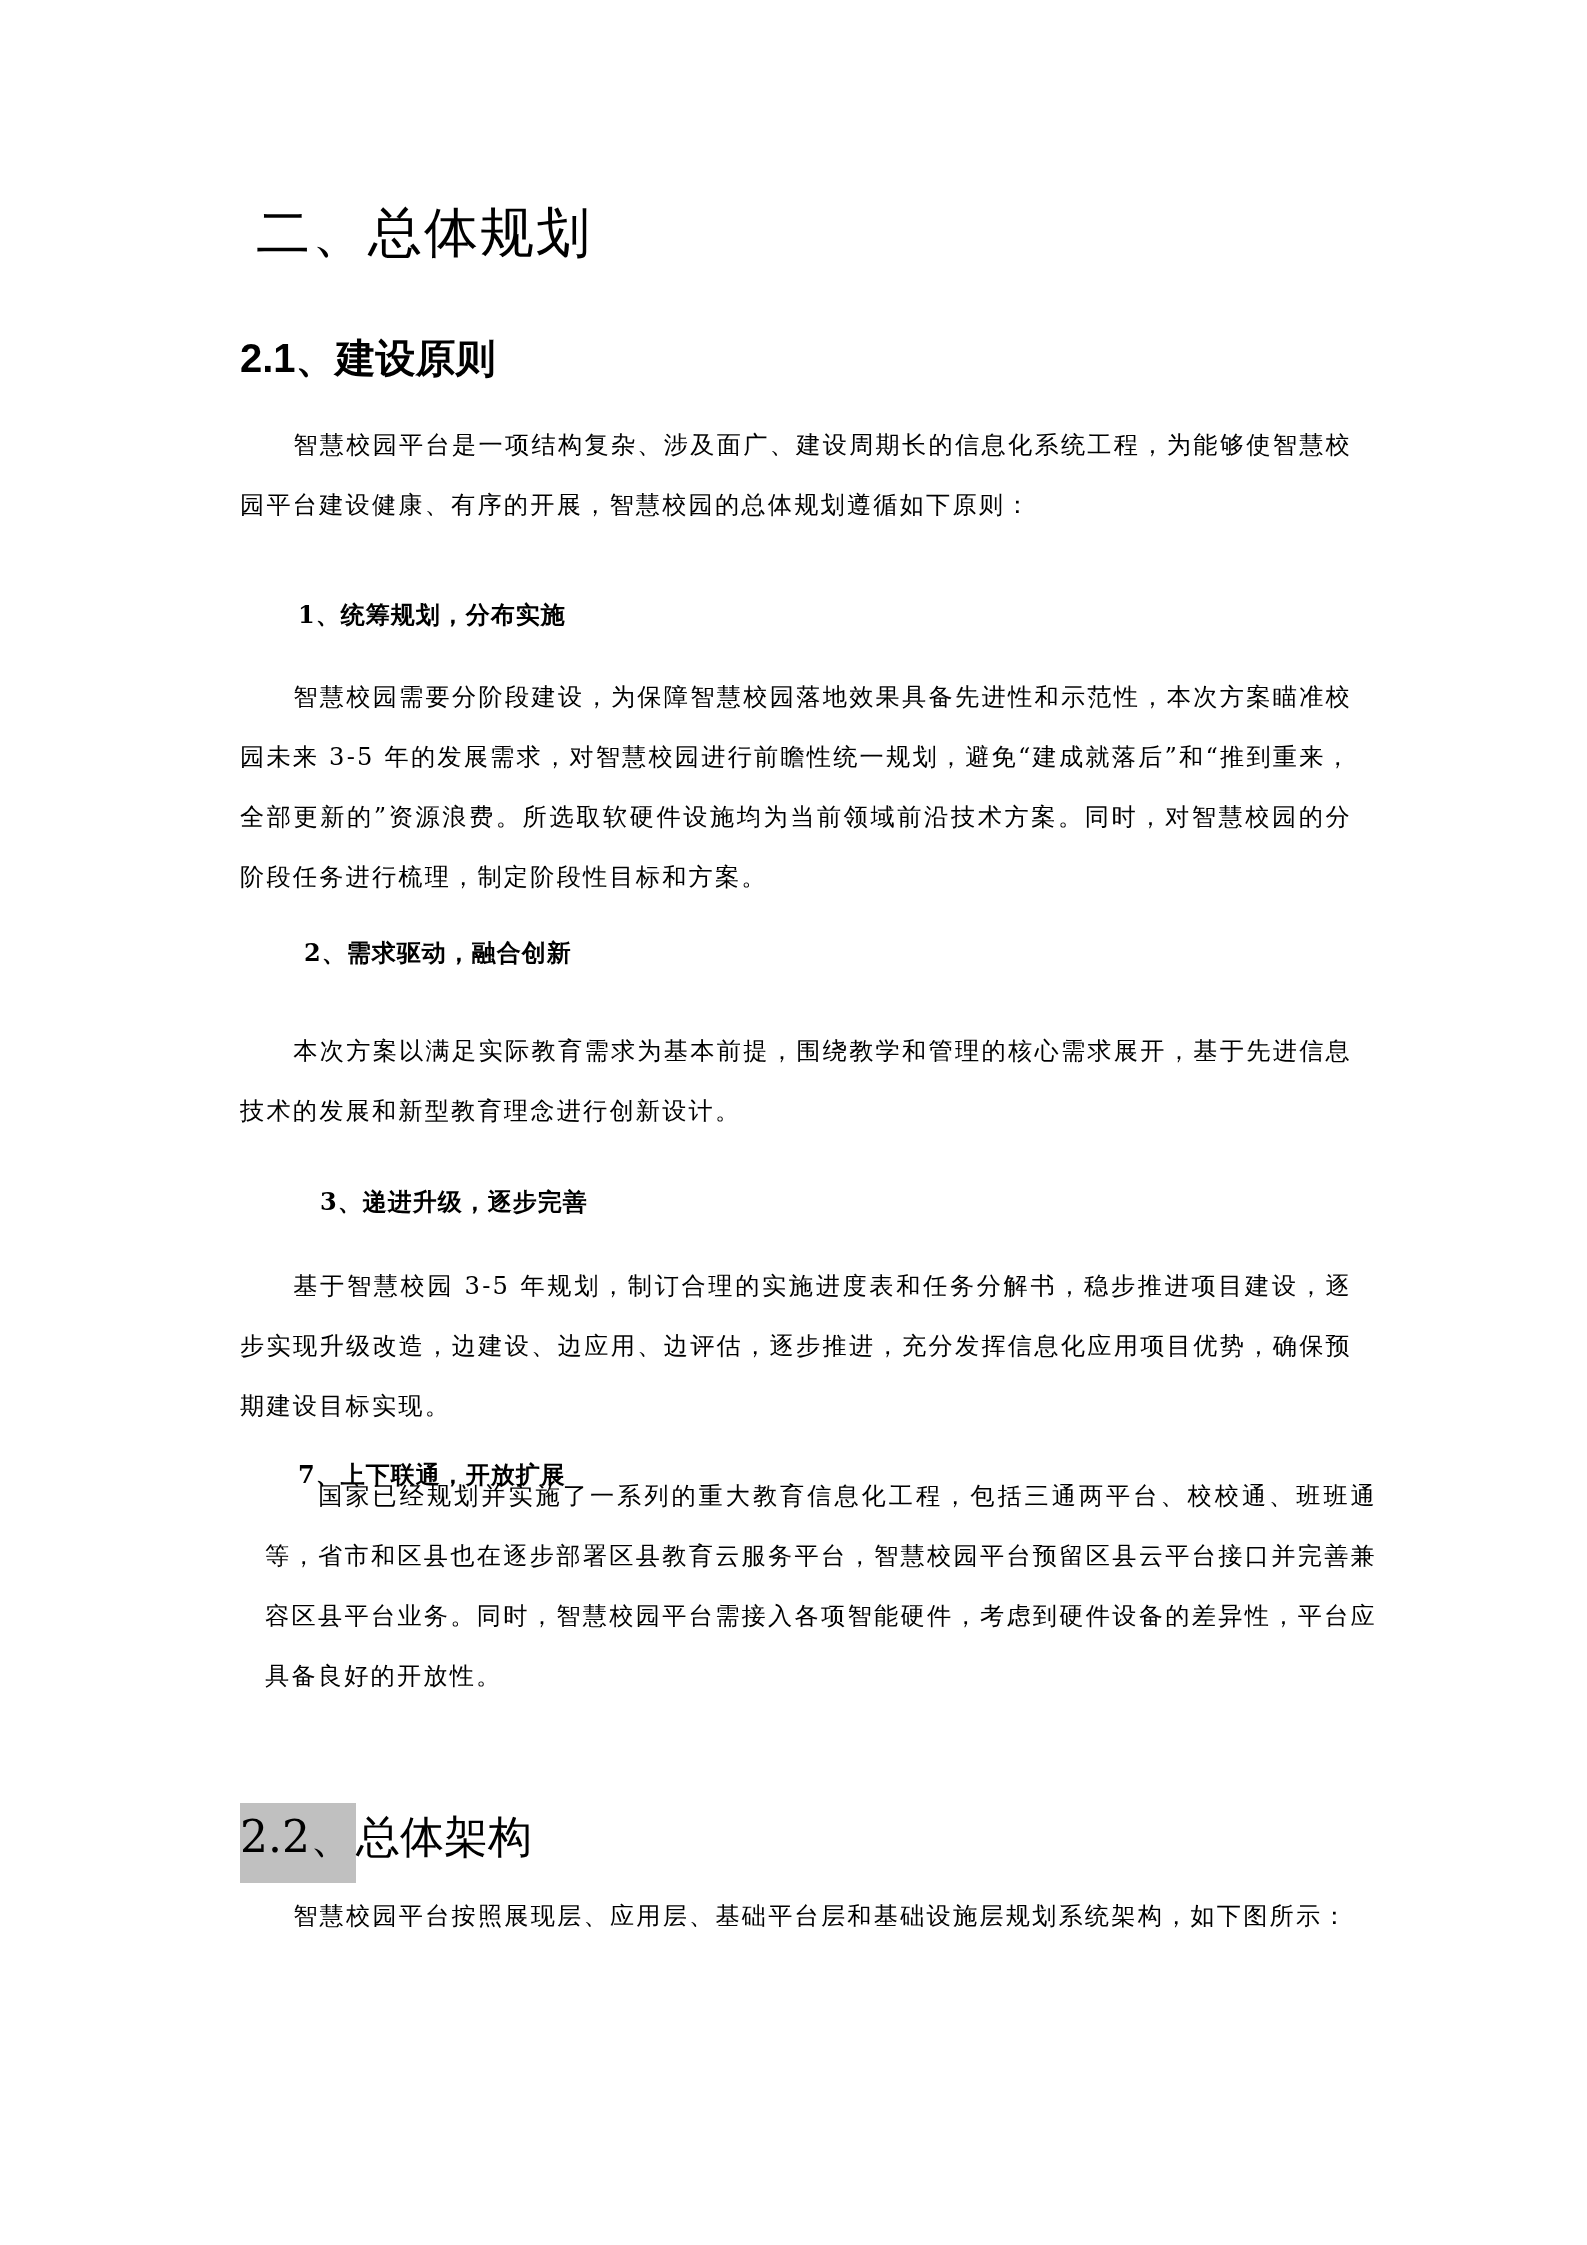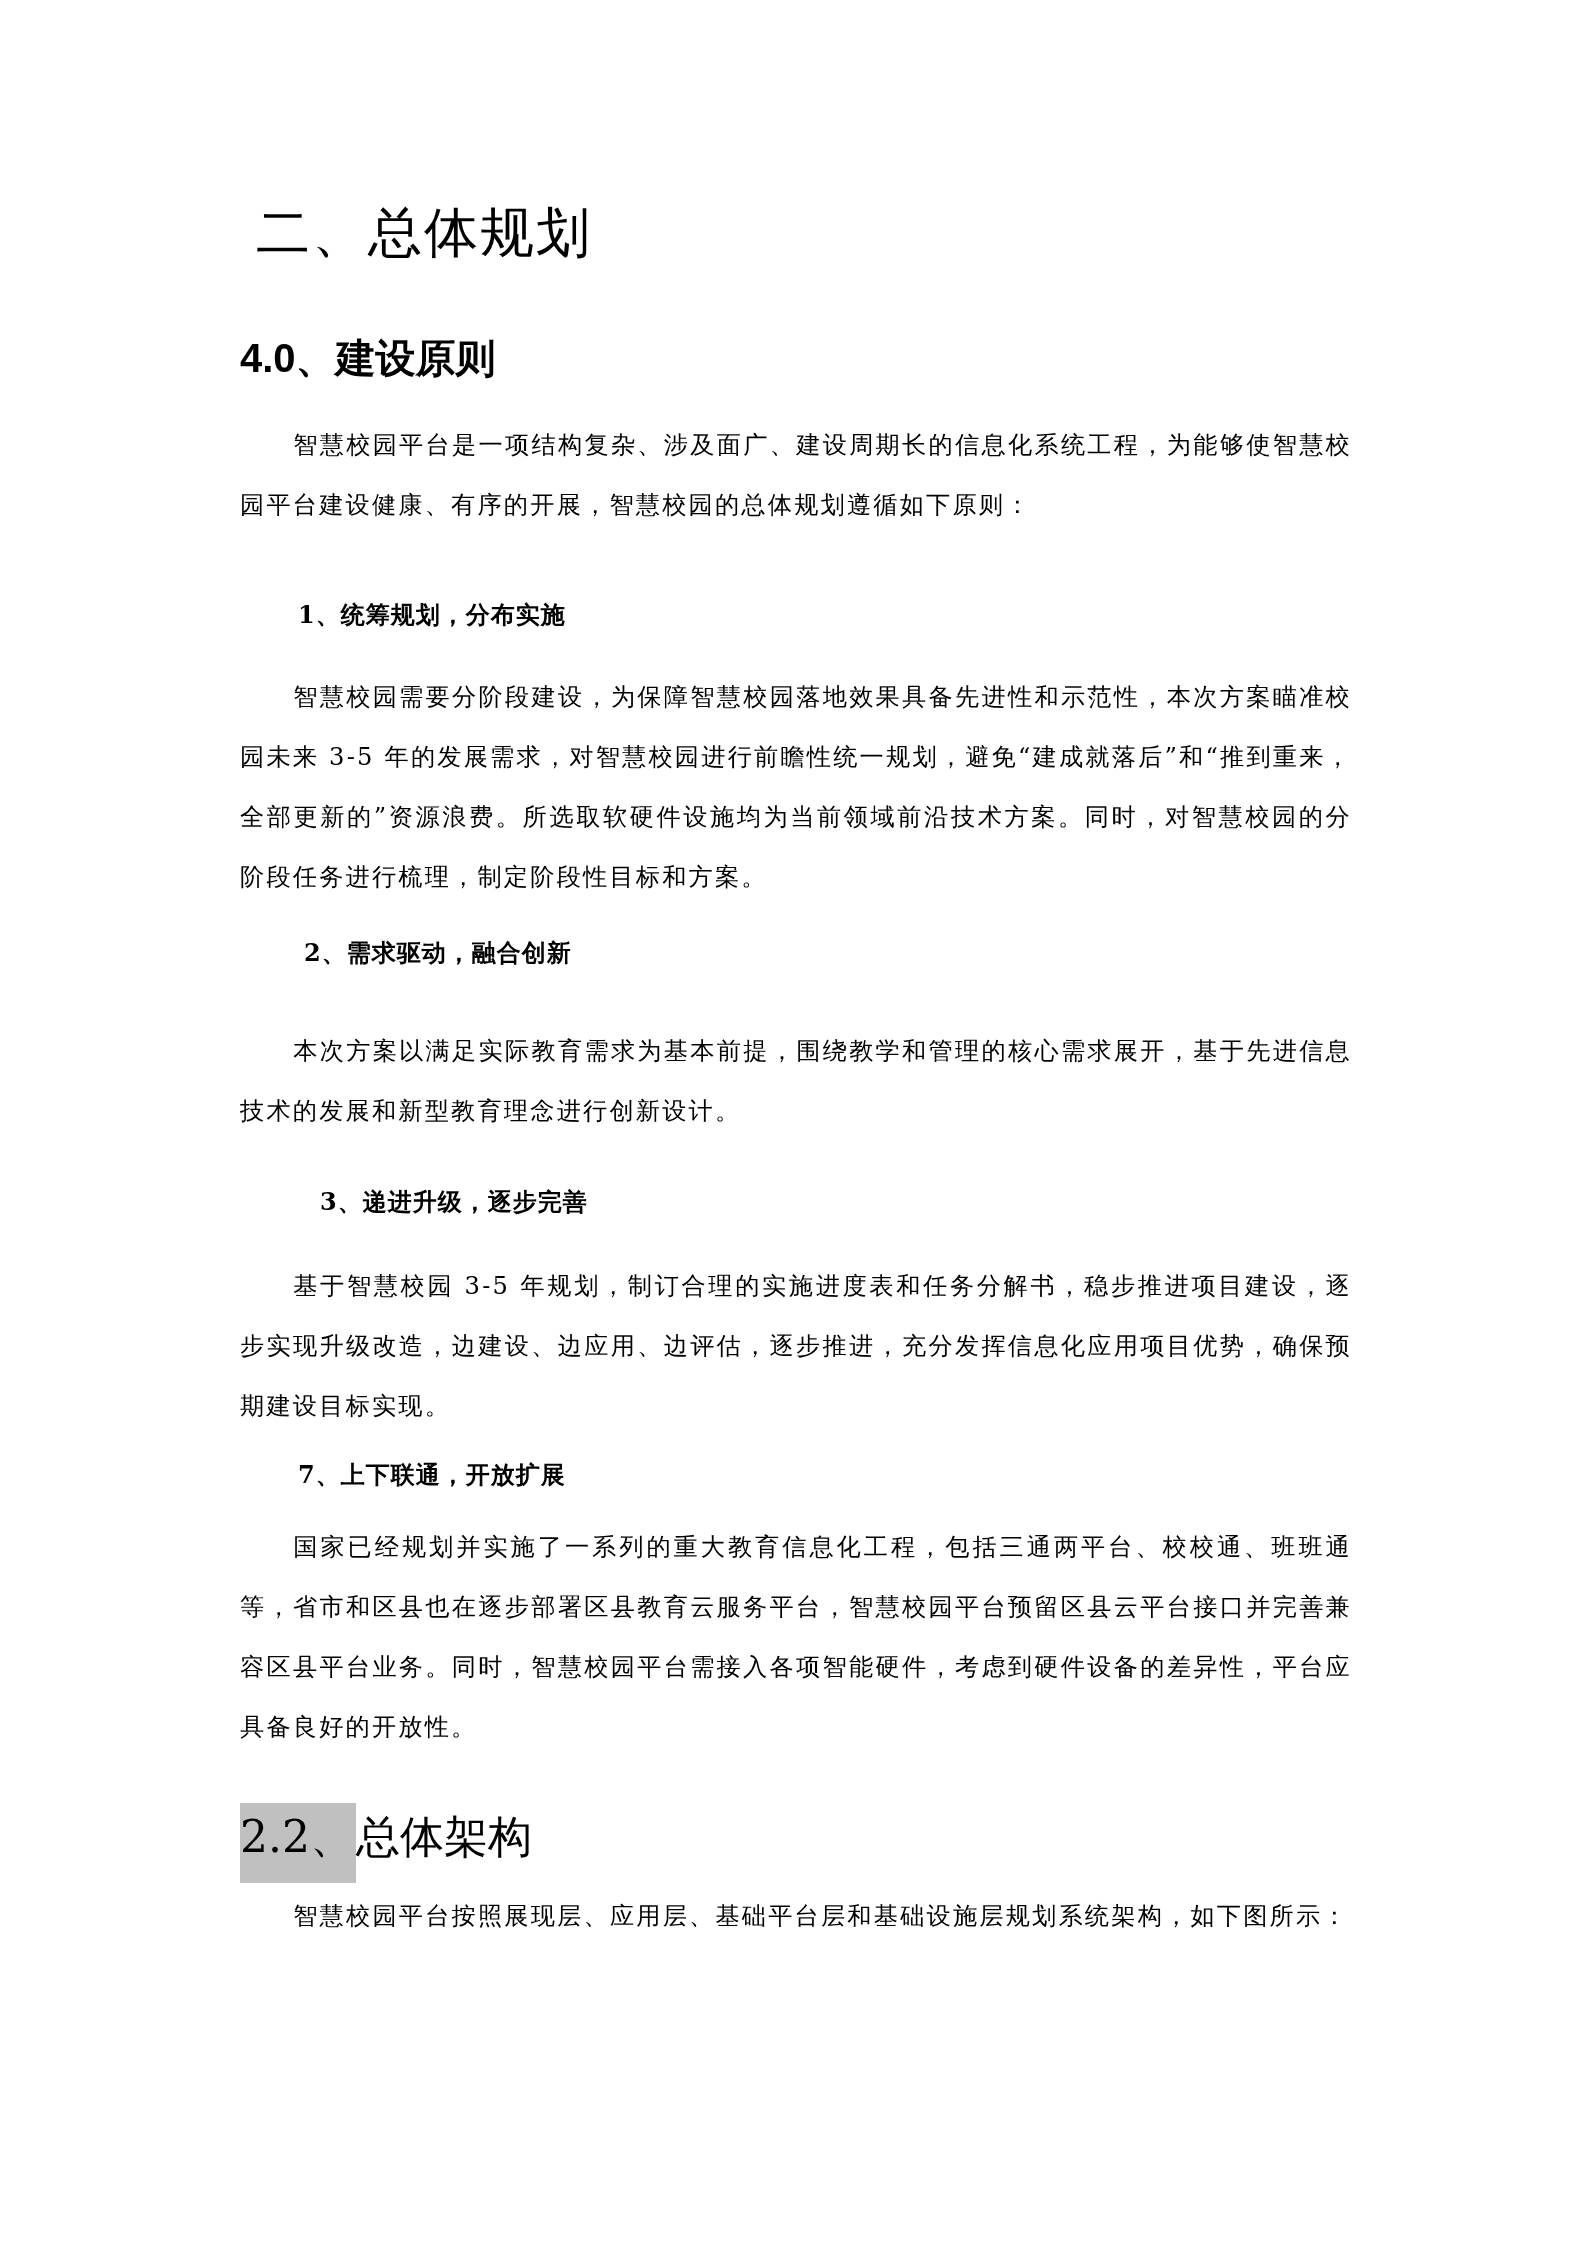--- a/index.html
+++ b/index.html
@@ -83,35 +83,35 @@
       white-space: nowrap;
     }
   </style>
 </head>
 <body>
 
 <div class="page">
 
   <h1 class="h1">二、总体规划</h1>
 
-  <h2 class="h2">4.0、建设原则</h2>
+  <h2 class="h2">2.1、建设原则</h2>
 
   <p class="para" style="top:415px;">智慧校园平台是一项结构复杂、涉及面广、建设周期长的信息化系统工程，为能够使智慧校园平台建设健康、有序的开展，智慧校园的总体规划遵循如下原则：</p>
 
   <div class="sub" style="top:597px;">1、统筹规划，分布实施</div>
   <p class="para" style="top:667px;">智慧校园需要分阶段建设，为保障智慧校园落地效果具备先进性和示范性，本次方案瞄准校园未来 3-5 年的发展需求，对智慧校园进行前瞻性统一规划，避免“建成就落后”和“推到重来，全部更新的”资源浪费。所选取软硬件设施均为当前领域前沿技术方案。同时，对智慧校园的分阶段任务进行梳理，制定阶段性目标和方案。</p>
 
   <div class="sub" style="top:935px;margin-left:6px;">2、需求驱动，融合创新</div>
   <p class="para" style="top:1021px;">本次方案以满足实际教育需求为基本前提，围绕教学和管理的核心需求展开，基于先进信息技术的发展和新型教育理念进行创新设计。</p>
 
   <div class="sub" style="top:1184px;margin-left:22px;">3、递进升级，逐步完善</div>
   <p class="para" style="top:1256px;">基于智慧校园 3-5 年规划，制订合理的实施进度表和任务分解书，稳步推进项目建设，逐步实现升级改造，边建设、边应用、边评估，逐步推进，充分发挥信息化应用项目优势，确保预期建设目标实现。</p>
 
   <div class="sub" style="top:1457px;">7、上下联通，开放扩展</div>
-  <p class="para" style="top:1517px;">国家已经规划并实施了一系列的重大教育信息化工程，包括三通两平台、校校通、班班通等，省市和区县也在逐步部署区县教育云服务平台，智慧校园平台预留区县云平台接口并完善兼容区县平台业务。同时，智慧校园平台需接入各项智能硬件，考虑到硬件设备的差异性，平台应具备良好的开放性。</p>
+  <p class="para" style="top:1466px;margin-left:25px;">国家已经规划并实施了一系列的重大教育信息化工程，包括三通两平台、校校通、班班通等，省市和区县也在逐步部署区县教育云服务平台，智慧校园平台预留区县云平台接口并完善兼容区县平台业务。同时，智慧校园平台需接入各项智能硬件，考虑到硬件设备的差异性，平台应具备良好的开放性。</p>
 
   <h2 class="h2b">
     <span class="num">2.2、</span><span>总体架构</span>
   </h2>
 
   <p class="para" style="top:1886px;">智慧校园平台按照展现层、应用层、基础平台层和基础设施层规划系统架构，如下图所示：</p>
 
 </div>
 
 </body></html>

